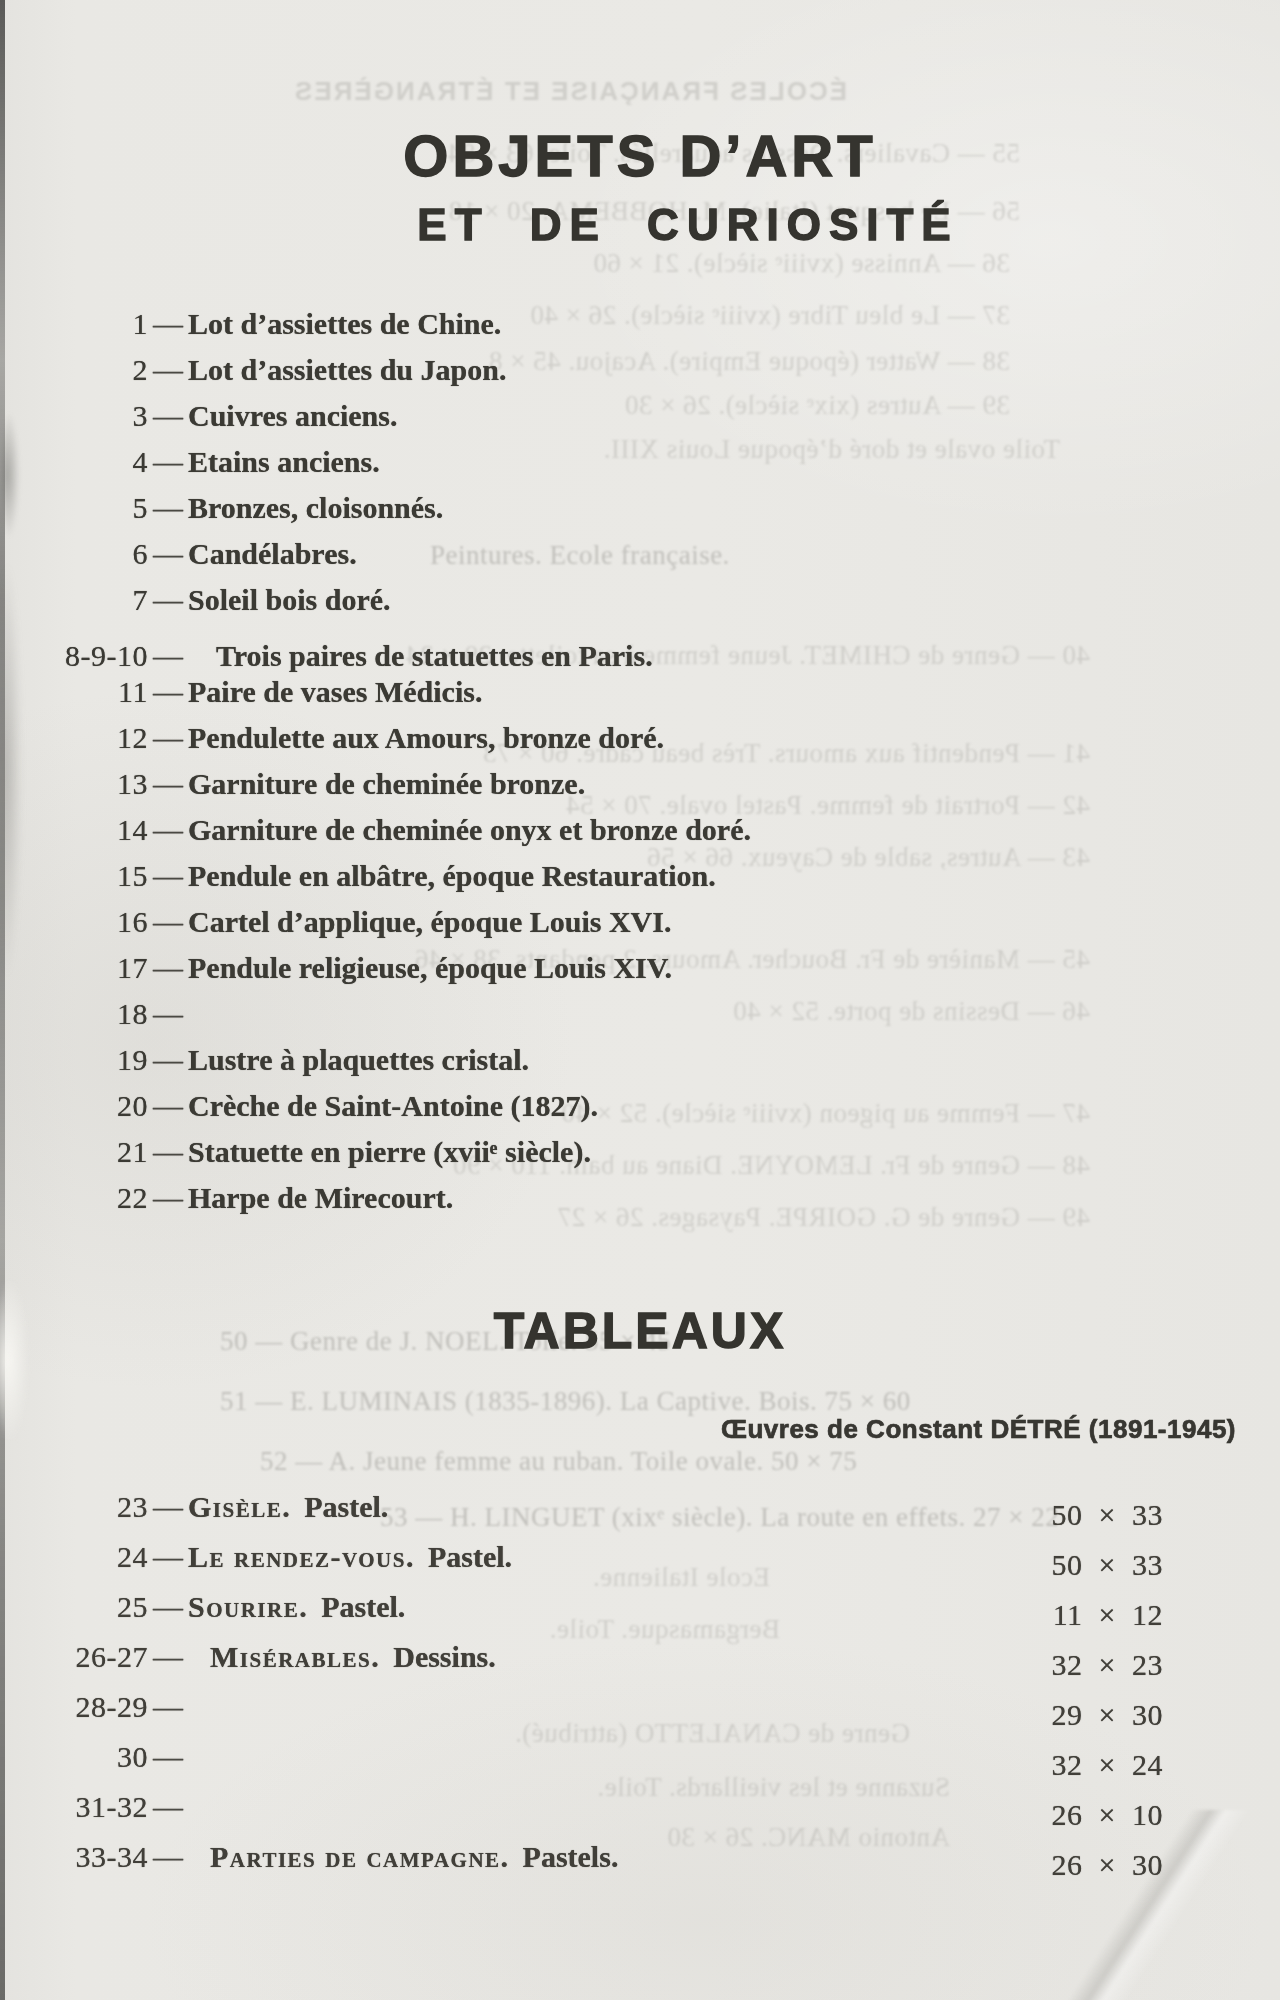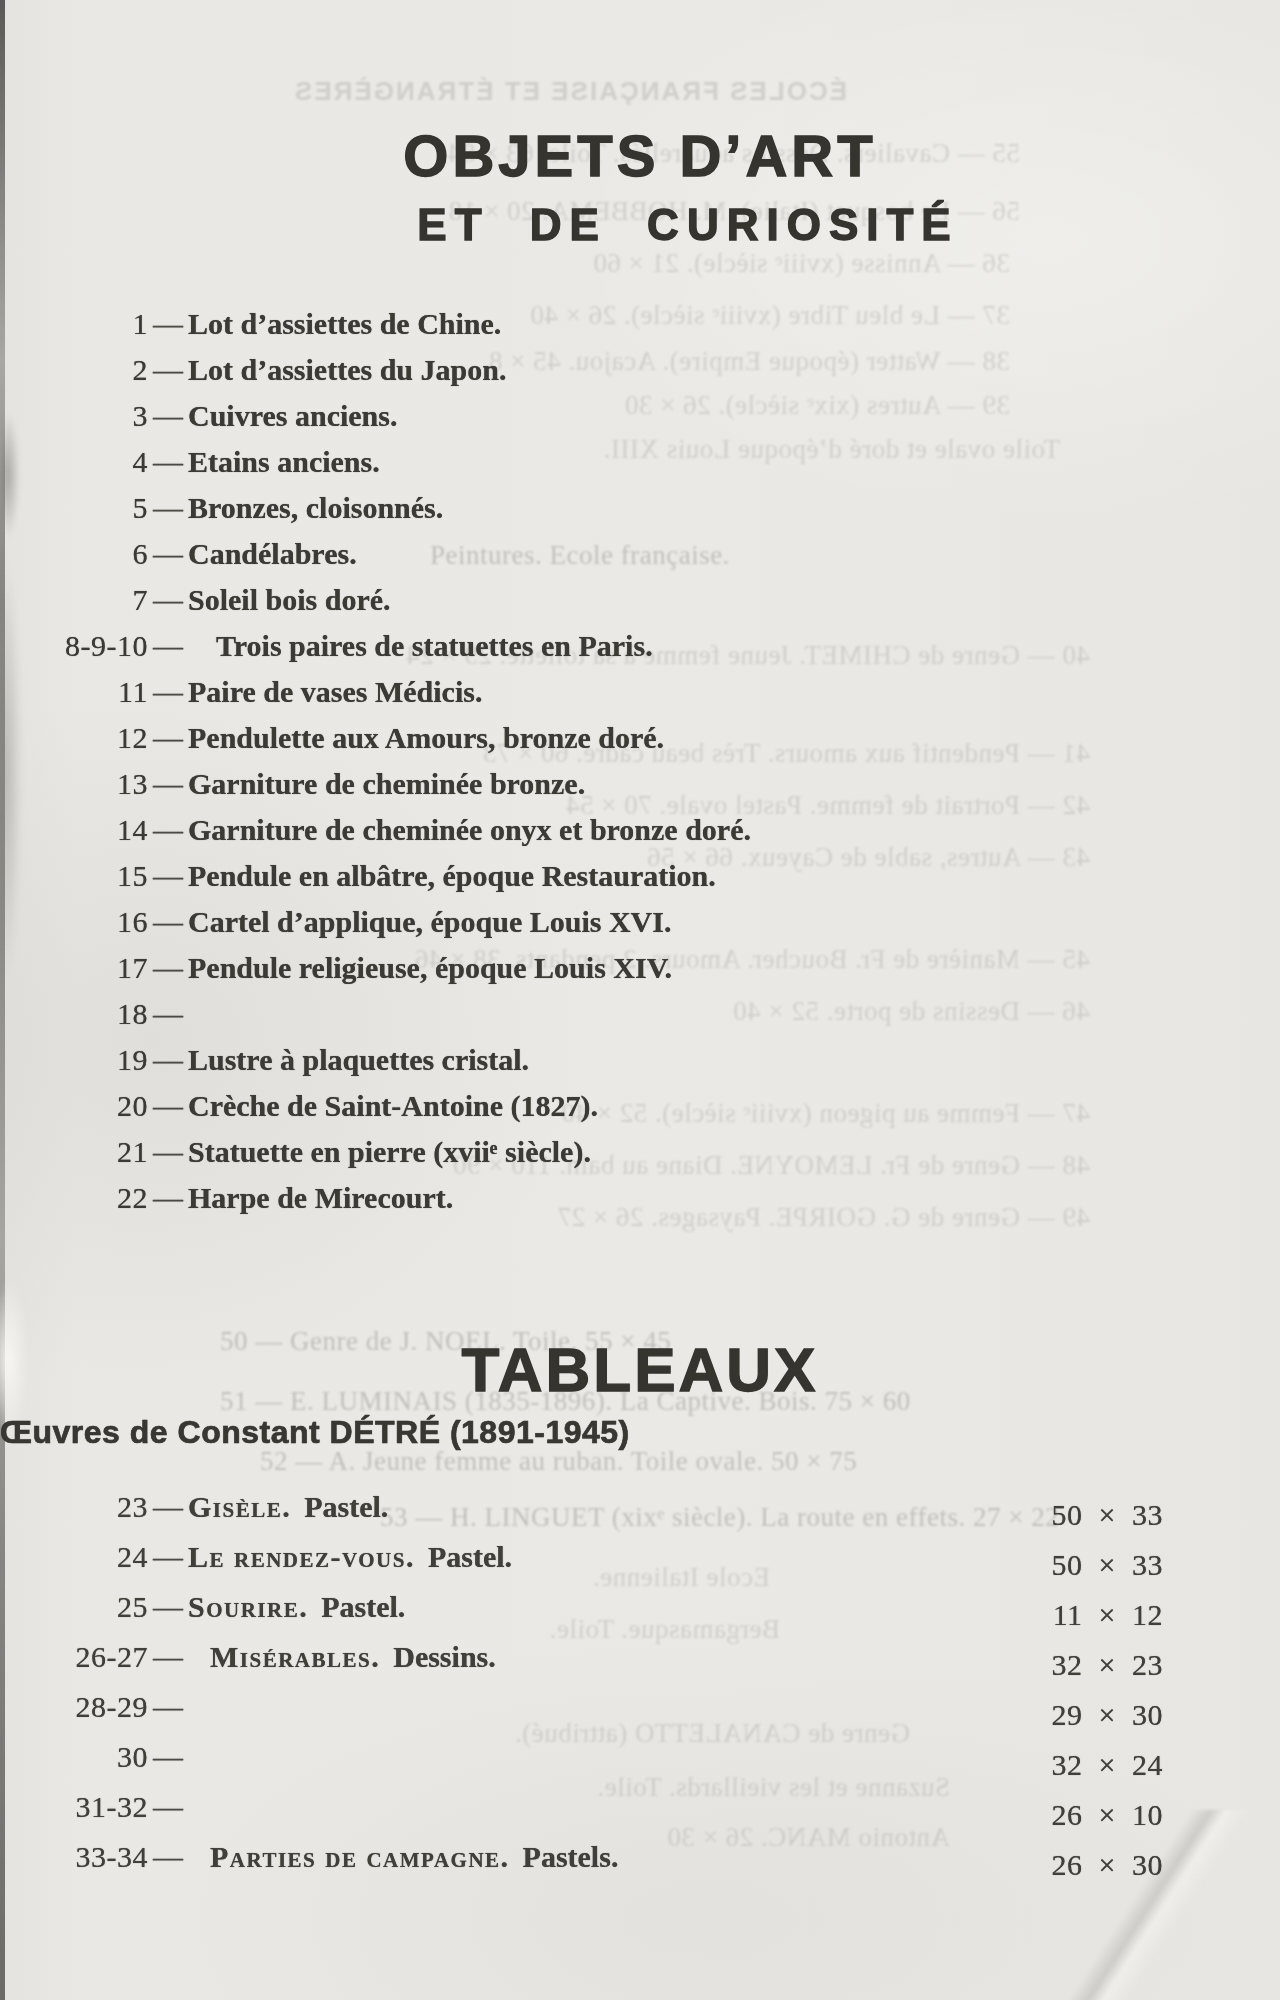--- a/index.html
+++ b/index.html
@@ -45,25 +45,25 @@
   .bleed-line.setoff{color:#a6a5a0;opacity:.6;}
   
   .h-main{
     position:absolute;left:0;width:1280px;text-align:center;margin:0;
     font-family:"Liberation Sans","DejaVu Sans",sans-serif;font-weight:700;
     color:#35342f;-webkit-text-stroke:1.3px #35342f;
     text-shadow:0 0 1px rgba(53,52,47,.75);
   }
   .title1{top:122px;font-size:58px;letter-spacing:4px;}
   .title2{top:200px;font-size:44px;letter-spacing:8px;word-spacing:20px;margin-left:48px;}
-  .title3{top:1302px;font-size:62px;letter-spacing:3px;margin-top:32px;}
+  .title3{top:1302px;font-size:50px;letter-spacing:3px;}
   .subtitle{
-    position:absolute;left:0;top:1414px;width:1236px;text-align:left;margin:0;
+    position:absolute;left:0;top:1414px;width:1236px;text-align:right;margin:0;
     font-family:"Liberation Sans","DejaVu Sans",sans-serif;font-weight:700;
-    font-size:32px;color:#383732;-webkit-text-stroke:.6px #383732;
+    font-size:26px;color:#383732;-webkit-text-stroke:.6px #383732;
     text-shadow:0 0 1px rgba(56,55,50,.6);letter-spacing:.5px;
   }
   
   .list{position:absolute;left:0;width:1280px;}
   .list-objets{top:307px;}
   .list-tableaux{top:1490px;}
   .row{display:flex;align-items:baseline;font-size:30px;color:#3b3a34;
     text-shadow:0 0 .8px rgba(54,53,47,.85);position:relative;}
   .list-objets .row{height:46px;}
   .list-tableaux .row{height:50px;color:#413f39;}
@@ -71,21 +71,21 @@
   .dash{width:40px;flex:0 0 40px;text-align:center;color:#4a4943;}
   .txt{padding-left:0;margin-left:0;}
   .list .txt{margin-left:0;}
   .row .txt{margin-left:0;}
   .row > .txt{margin-left:0;padding-left:0;font-weight:bold;}
   .list-objets .txt{margin-left:0;}
   .list-objets .row .txt,.list-tableaux .row .txt{margin-left:0;}
   .row .txt{flex:1 1 auto;}
   .list-objets .row .txt{padding-left:0;}
   .list .row .txt{padding-left:0;}
-  .indent .txt{padding-left:28px !important;}
+  .indent .txt{padding-left:28px !important;margin-top:10px;}
   .indent2 .txt{padding-left:22px !important;}
   .sc{font-variant:small-caps;letter-spacing:1.5px;}
   .med{margin-left:13px;}
   .dims{position:absolute;right:117px;top:0;height:100%;display:flex;align-items:baseline;
     word-spacing:8px;letter-spacing:.5px;}
   .list-tableaux .dims{line-height:50px;}
 </style>
 </head>
 <body>
 

